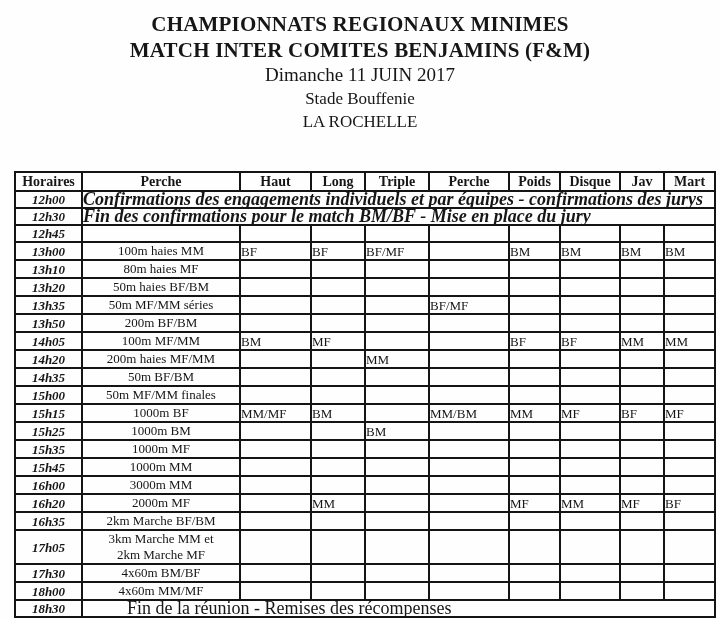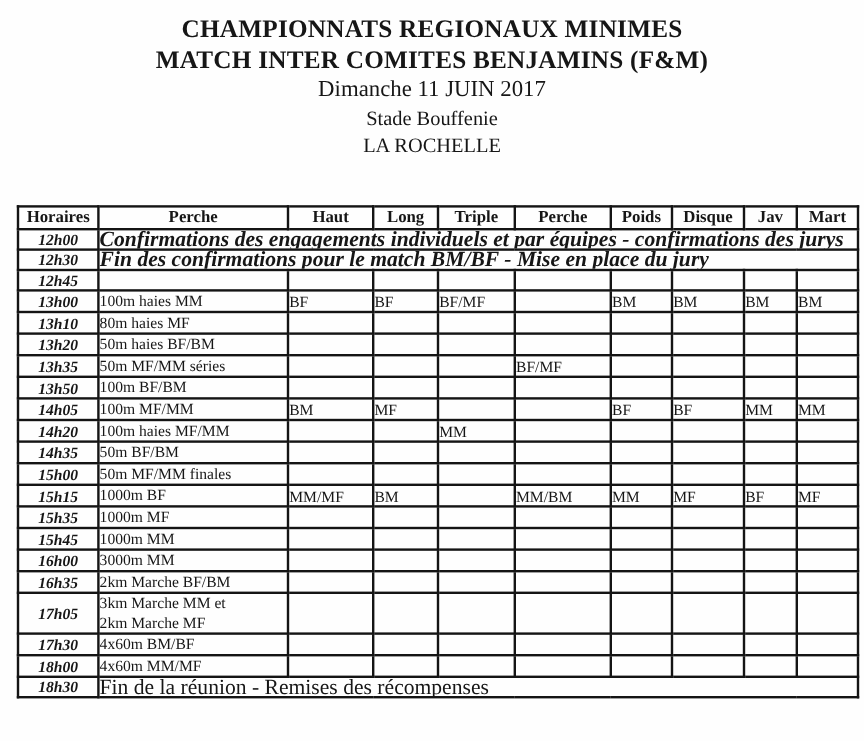--- a/index.html
+++ b/index.html
@@ -54,40 +54,40 @@
     font-size: 13px;
     font-weight: bold;
     font-style: italic;
     text-align: center;
     height: 17px;
     line-height: 15px;
     margin-left: 39px;
   }
   td.course {
     font-size: 13px;
-    text-align: left;
+    text-align: center;
     padding-left: 8px;
     white-space: pre-line;
     line-height: 16px;
     margin-left: 29px;
   }
   td.event {
     font-size: 13px;
     text-align: left;
     padding-left: 7px;
     line-height: 15px;
   }
   td.note {
     font-size: 18px;
     text-align: left;
     padding-left: 8px;
     line-height: 15px;
   }
   td.note.emph { font-weight: bold; font-style: italic; }
-  td.note.plain { font-weight: normal; font-style: normal; }
+  td.note.plain { font-weight: normal; font-style: normal; padding-left: 44px; }
 
   col.c-horaires { width: 67px; }
   col.c-courses  { width: 158px; }
   col.c-haut     { width: 71px; }
   col.c-long     { width: 54px; }
   col.c-triple   { width: 64px; }
   col.c-perche   { width: 80px; }
   col.c-poids    { width: 51px; }
   col.c-disque   { width: 60px; }
   col.c-jav      { width: 44px; }
@@ -197,21 +197,21 @@
           <td class="event"></td>
           <td class="event"></td>
           <td class="event">BF/MF</td>
           <td class="event"></td>
           <td class="event"></td>
           <td class="event"></td>
           <td class="event"></td>
         </tr>
         <tr>
           <td class="time">13h50</td>
-          <td class="course">100m BF/BM</td>
+          <td class="course">200m BF/BM</td>
           <td class="event"></td>
           <td class="event"></td>
           <td class="event"></td>
           <td class="event"></td>
           <td class="event"></td>
           <td class="event"></td>
           <td class="event"></td>
           <td class="event"></td>
         </tr>
         <tr>
@@ -221,21 +221,21 @@
           <td class="event">MF</td>
           <td class="event"></td>
           <td class="event"></td>
           <td class="event">BF</td>
           <td class="event">BF</td>
           <td class="event">MM</td>
           <td class="event">MM</td>
         </tr>
         <tr>
           <td class="time">14h20</td>
-          <td class="course">100m haies MF/MM</td>
+          <td class="course">200m haies MF/MM</td>
           <td class="event"></td>
           <td class="event"></td>
           <td class="event">MM</td>
           <td class="event"></td>
           <td class="event"></td>
           <td class="event"></td>
           <td class="event"></td>
           <td class="event"></td>
         </tr>
         <tr>
@@ -268,20 +268,32 @@
           <td class="event">MM/MF</td>
           <td class="event">BM</td>
           <td class="event"></td>
           <td class="event">MM/BM</td>
           <td class="event">MM</td>
           <td class="event">MF</td>
           <td class="event">BF</td>
           <td class="event">MF</td>
         </tr>
         <tr>
+          <td class="time">15h25</td>
+          <td class="course">1000m BM</td>
+          <td class="event"></td>
+          <td class="event"></td>
+          <td class="event">BM</td>
+          <td class="event"></td>
+          <td class="event"></td>
+          <td class="event"></td>
+          <td class="event"></td>
+          <td class="event"></td>
+        </tr>
+        <tr>
           <td class="time">15h35</td>
           <td class="course">1000m MF</td>
           <td class="event"></td>
           <td class="event"></td>
           <td class="event"></td>
           <td class="event"></td>
           <td class="event"></td>
           <td class="event"></td>
           <td class="event"></td>
           <td class="event"></td>
@@ -302,20 +314,32 @@
           <td class="time">16h00</td>
           <td class="course">3000m MM</td>
           <td class="event"></td>
           <td class="event"></td>
           <td class="event"></td>
           <td class="event"></td>
           <td class="event"></td>
           <td class="event"></td>
           <td class="event"></td>
           <td class="event"></td>
+        </tr>
+        <tr>
+          <td class="time">16h20</td>
+          <td class="course">2000m MF</td>
+          <td class="event"></td>
+          <td class="event">MM</td>
+          <td class="event"></td>
+          <td class="event"></td>
+          <td class="event">MF</td>
+          <td class="event">MM</td>
+          <td class="event">MF</td>
+          <td class="event">BF</td>
         </tr>
         <tr>
           <td class="time">16h35</td>
           <td class="course">2km Marche BF/BM</td>
           <td class="event"></td>
           <td class="event"></td>
           <td class="event"></td>
           <td class="event"></td>
           <td class="event"></td>
           <td class="event"></td>

